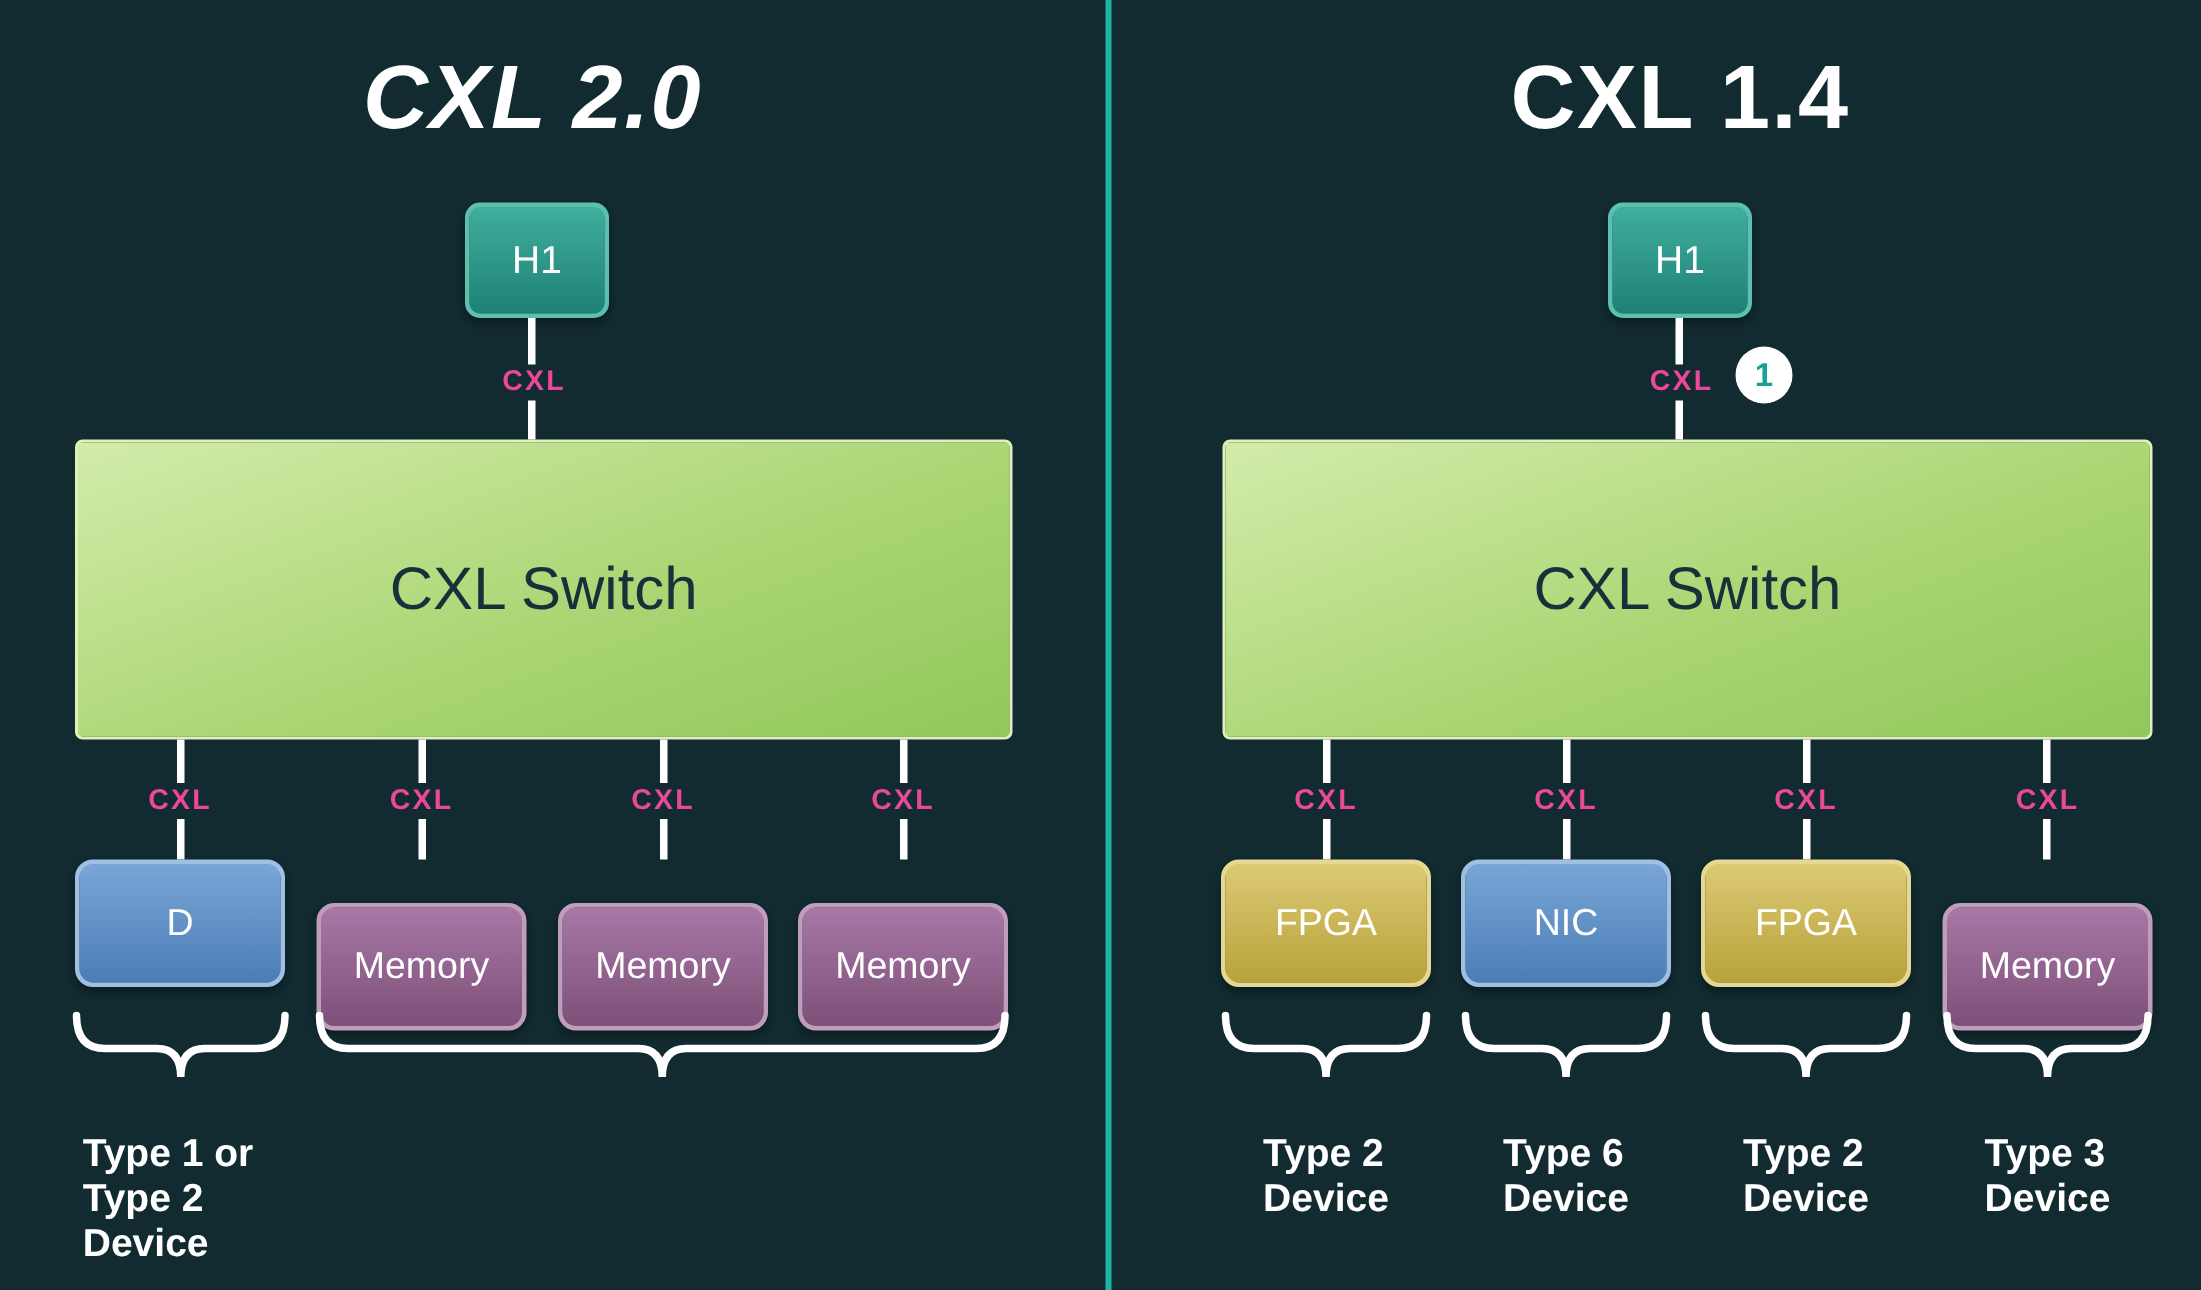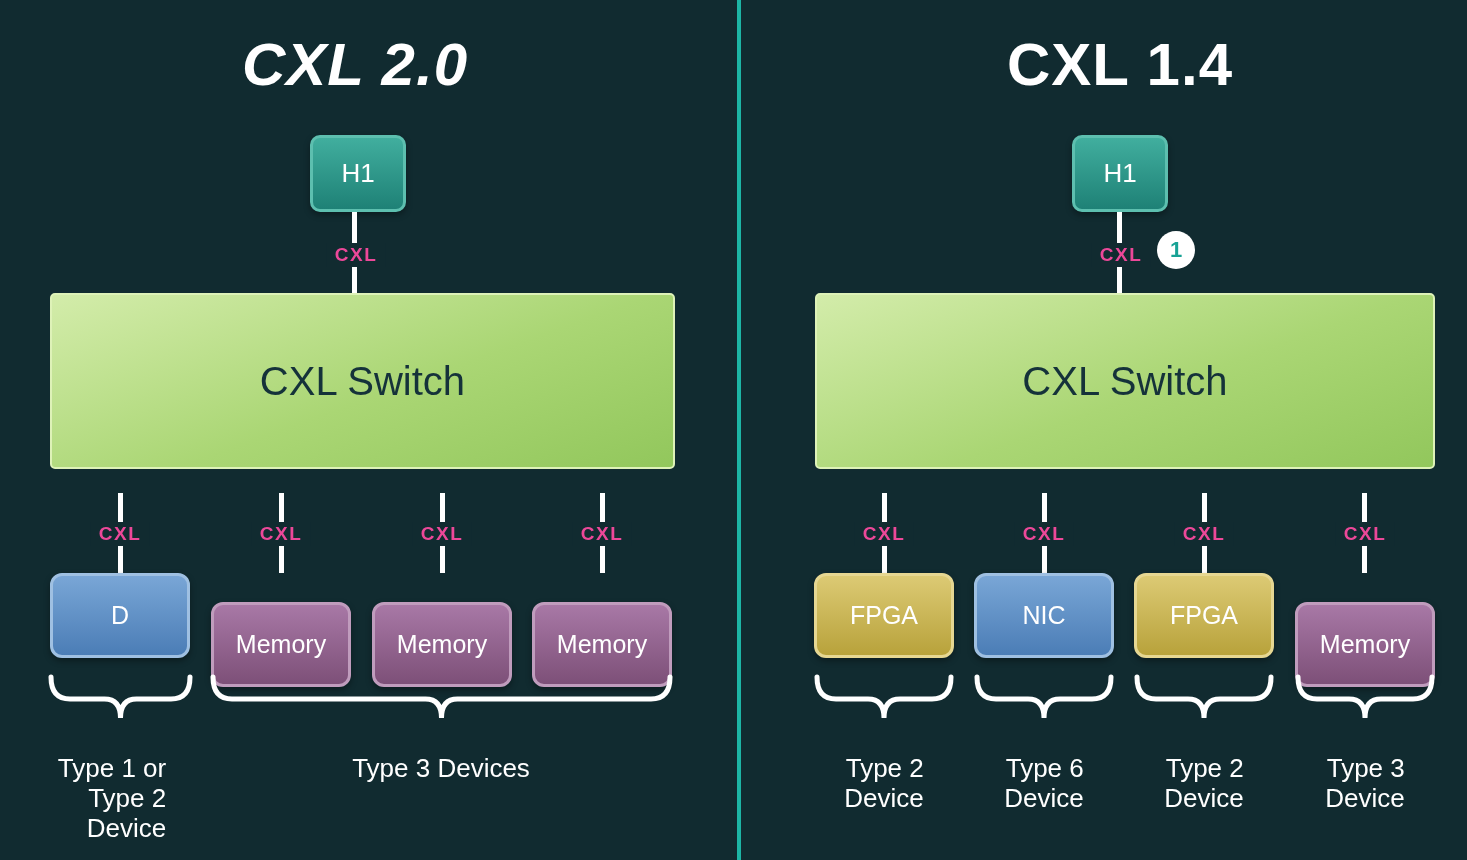--- a/index.html
+++ b/index.html
@@ -17,21 +17,21 @@
     position:absolute;display:flex;align-items:center;justify-content:center;
     box-sizing:border-box;color:#ffffff;font-weight:normal;text-align:right;
   }
   .host{
     width:96px;height:77px;border-radius:10px;font-size:26px;
     background:linear-gradient(180deg,#41ae9e,#1e8176);
     border:3px solid #5dbfaf;
     box-shadow:0 3px 6px rgba(0,0,0,0.35);
   }
   .switch{
-    height:176px;border-radius:5px;font-size:40px;color:#15323a;
+    height:200px;border-radius:5px;font-size:40px;color:#15323a;
     background:linear-gradient(160deg,#d3ecaa 0%,#aad674 55%,#92c75c 100%);
     border:2px solid #def2b8;
   }
   .device{
     width:140px;height:85px;border-radius:12px;font-size:25px;
     box-shadow:0 3px 6px rgba(0,0,0,0.35);
   }
   .dev-blue{background:linear-gradient(180deg,#79a6d6,#4b7db6);border:3px solid #9fc0e2;}
   .dev-purple{background:linear-gradient(180deg,#a878a6,#7d5078);border:3px solid #c09cbd;margin-top:29px;}
   .dev-gold{background:linear-gradient(180deg,#dcca74,#b8a23b);border:3px solid #e6d792;}
@@ -42,22 +42,22 @@
     letter-spacing:1.5px;padding:1px 8px;white-space:nowrap;
   }
   .badge{
     position:absolute;width:38px;height:38px;border-radius:50%;
     background:#ffffff;color:#18a295;font-size:22px;font-weight:bold;
     display:flex;align-items:center;justify-content:center;
   }
   .brace{position:absolute;}
   .brace svg{display:block;}
   .group-label{
-    position:absolute;transform:translateX(-50%);text-align:right;
-    color:#ffffff;font-size:26px;font-weight:normal;line-height:30px;white-space:nowrap;
+    position:absolute;transform:translateX(-50%);text-align:left;
+    color:#ffffff;font-size:26px;font-weight:bold;line-height:30px;white-space:nowrap;
   }
   .group-label span{display:block;}
 </style>
 </head>
 <body>
 
 <div class="canvas">
 
   <div class="divider"></div>
 
@@ -93,23 +93,20 @@
   <div class="brace" style="left:210px;top:673px;">
     <svg width="463" height="48" viewBox="0 0 463 48">
       <path d="M 3 4 Q 3 26 22 26 L 215.5 26 Q 231.5 26 231.5 45 Q 231.5 26 247.5 26 L 441 26 Q 460 26 460 4" fill="none" stroke="#ffffff" stroke-width="5" stroke-linecap="round"></path>
     </svg>
   </div>
 
   <div class="group-label" style="left:112px;top:753px;">
     <span>Type 1 or</span>
     <span>Type 2</span>
     <span>Device</span>
-  </div>
-  <div class="group-label" style="left:441px;top:753px;">
-    <span>Type 3 Devices</span>
   </div>
 
   <div class="panel-title" style="left:920px;top:30px;">CXL 1.4</div>
 
   <div class="box host" style="left:1072px;top:135px;">H1</div>
 
   <div class="vline" style="left:1117px;top:212px;height:81px;"></div>
   <div class="cxl-label" style="left:1121px;top:243px;">CXL</div>
   <div class="badge" style="left:1157px;top:231px;">1</div>
 

